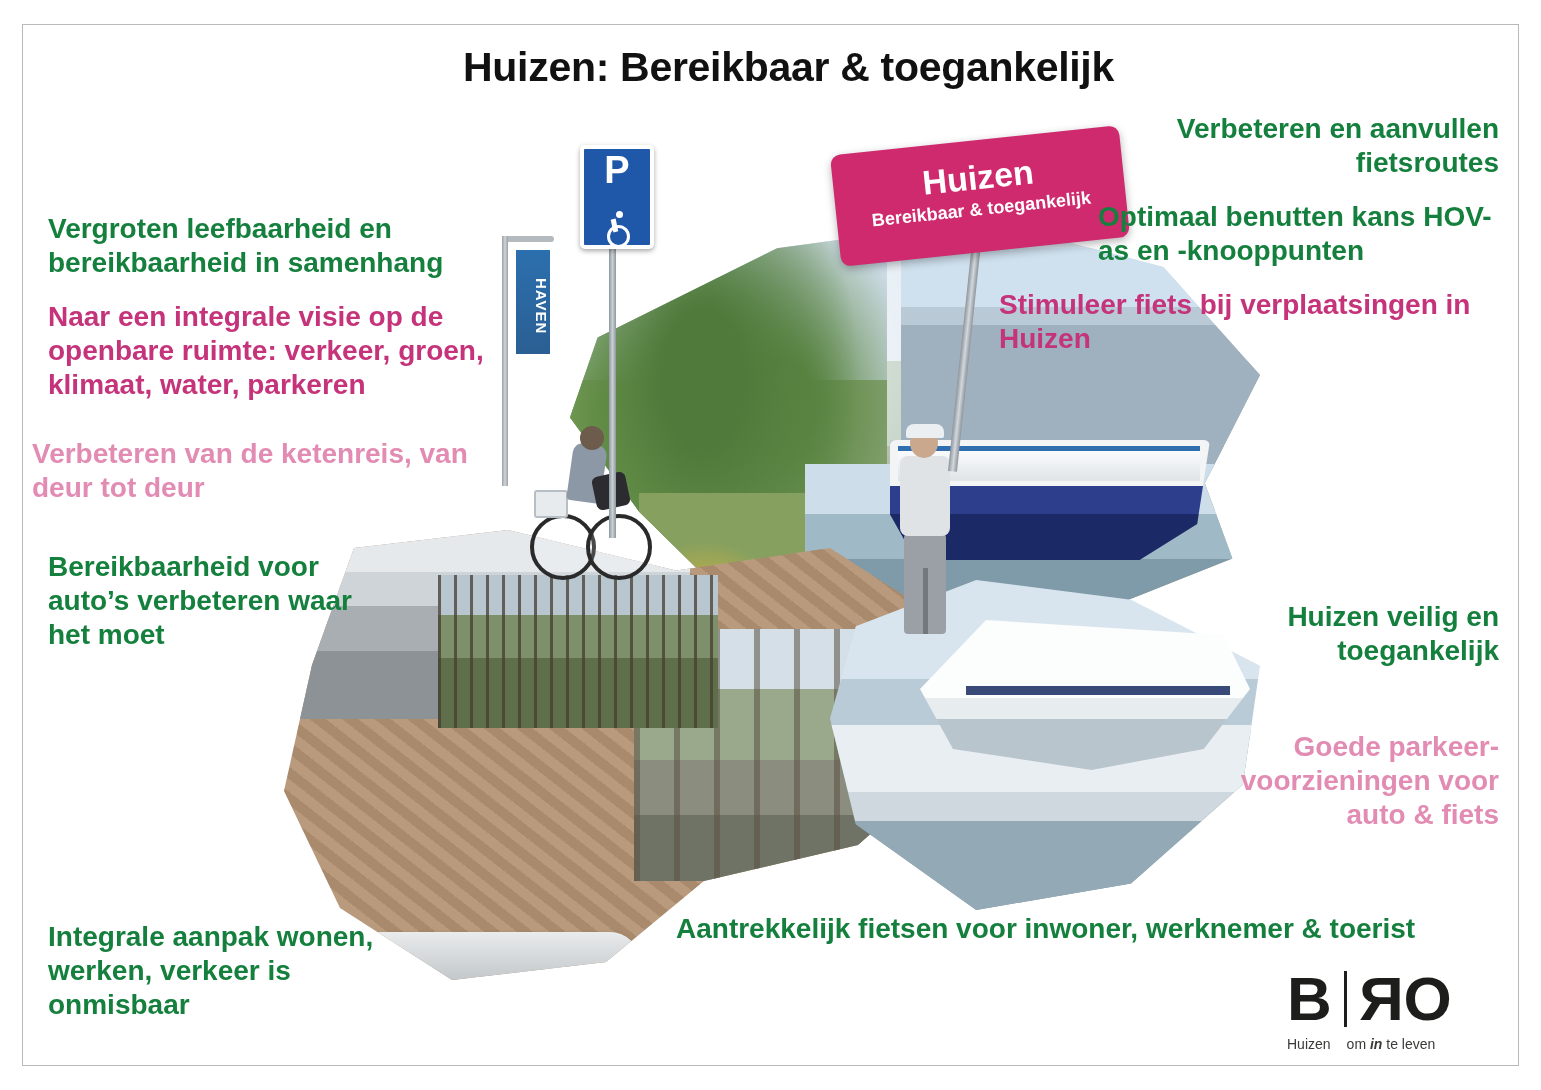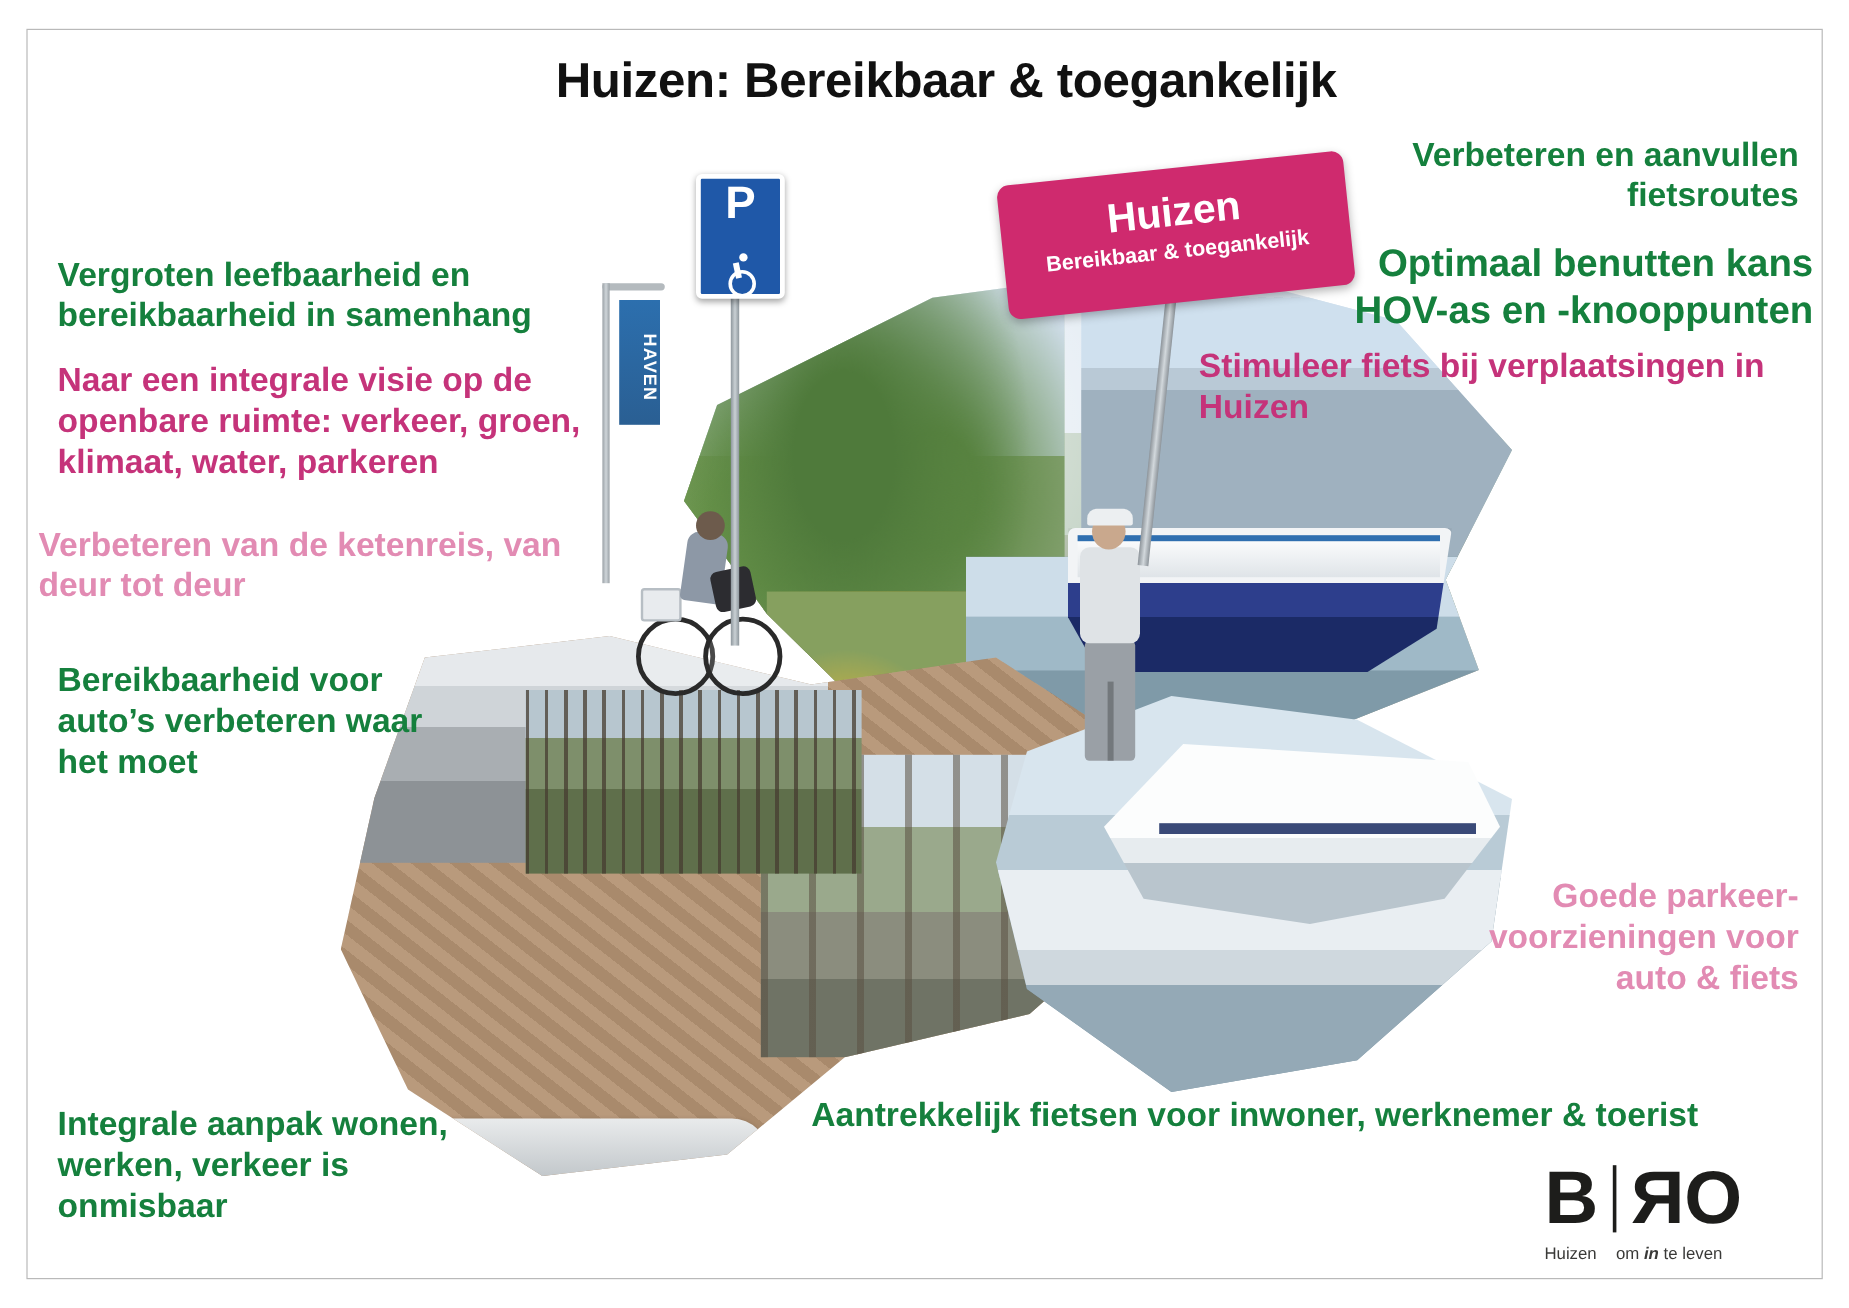--- a/index.html
+++ b/index.html
@@ -51,21 +51,21 @@
   .c-mid   { color: #c5337a; }
   .c-light { color: #e28bb3; }
 
   #cl-1 { left: 48px;  top: 212px; width: 470px; font-size: 28px; }
   #cl-2 { left: 48px;  top: 300px; width: 500px; font-size: 28px; }
   #cl-3 { left: 32px;  top: 437px; width: 500px; font-size: 28px; }
   #cl-4 { left: 48px;  top: 550px; width: 340px; font-size: 28px; }
   #cl-5 { left: 48px;  top: 920px; width: 330px; font-size: 28px; }
 
   #cr-1 { right: 42px; top: 112px; width: 380px; font-size: 28px; text-align: right; }
-  #cr-2 { right: 30px; top: 200px; width: 400px; font-size: 32px; text-align: right; }
+  #cr-2 { right: 43px; top: 200px; width: 400px; font-size: 28px; }
   #cr-3 { right: 42px; top: 288px; width: 500px; font-size: 28px; }
   #cr-4 { right: 42px; top: 600px; width: 300px; font-size: 28px; text-align: right; }
   #cr-5 { right: 42px; top: 730px; width: 280px; font-size: 28px; text-align: right; }
 
   #cb-1 { left: 676px; top: 912px; width: 830px; font-size: 28px; }
 
   
   #collage {
     position: absolute;
     left: 270px;
@@ -400,20 +400,21 @@
 
   <div class="callout c-mid" id="cl-2">Naar een integrale visie op de openbare ruimte: verkeer, groen, klimaat, water, parkeren</div>
   <div class="callout c-dark" id="cl-1">Vergroten leefbaarheid en bereikbaarheid in samenhang</div>
   <div class="callout c-light" id="cl-3">Verbeteren van de ketenreis, van deur tot deur</div>
   <div class="callout c-dark" id="cl-4">Bereikbaarheid voor auto’s verbeteren waar het moet</div>
   <div class="callout c-dark" id="cl-5">Integrale aanpak wonen, werken, verkeer is onmisbaar</div>
 
   <div class="callout c-dark" id="cr-1">Verbeteren en aanvullen fietsroutes</div>
   <div class="callout c-dark" id="cr-2">Optimaal benutten kans HOV-as en -knooppunten</div>
   <div class="callout c-mid" id="cr-3">Stimuleer fiets bij verplaatsingen in Huizen</div>
+  <div class="callout c-dark" id="cr-4">Huizen veilig en toegankelijk</div>
   <div class="callout c-light" id="cr-5">Goede parkeer-voorzieningen voor auto &amp; fiets</div>
 
   <div class="callout c-dark" id="cb-1">Aantrekkelijk fietsen voor inwoner, werknemer &amp; toerist</div>
 
   <div id="logo">
     <div class="mark">
       <span>B</span>
       <span class="bar"></span>
       <span class="flip">R</span>
       <span>O</span>

